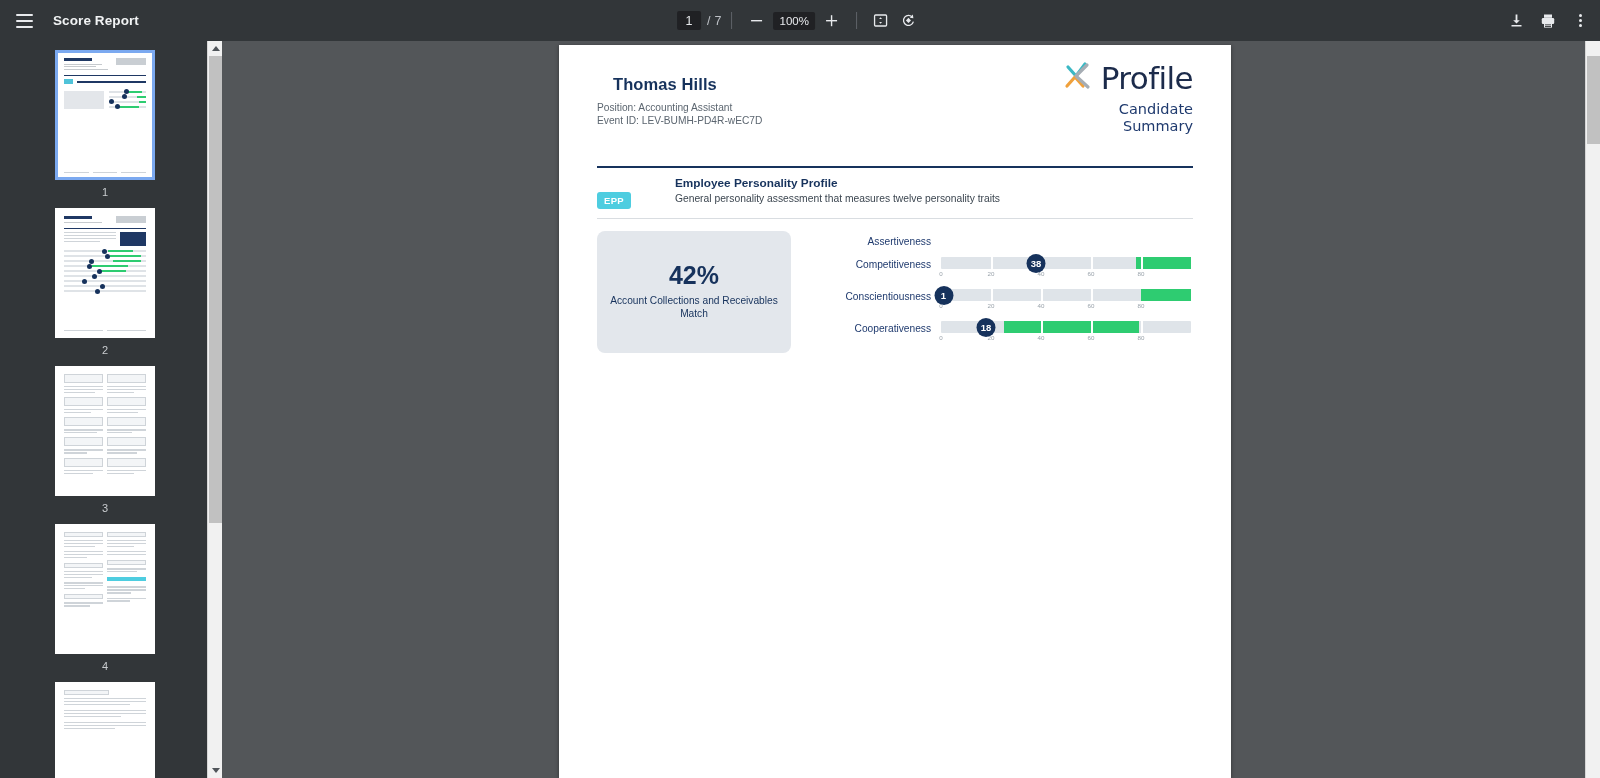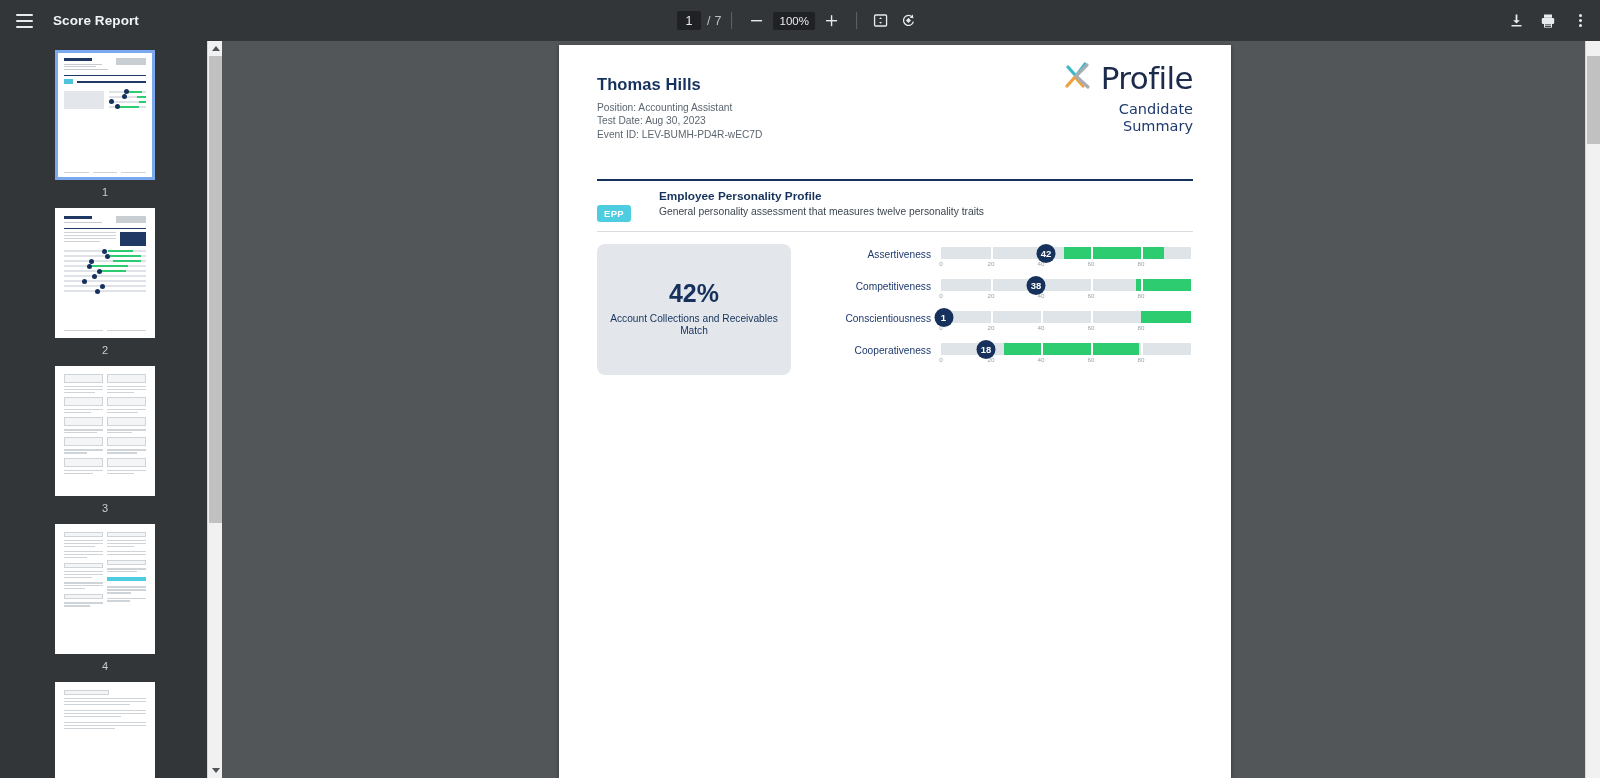--- a/index.html
+++ b/index.html
@@ -166,21 +166,21 @@
   }
   #main-thumb {
     position: absolute; top: 15px; left: 1px; width: 13px; height: 88px;
     background: #c1c1c1; cursor: pointer;
   }
 
   
   .report { padding: 30px 38px 0 38px; position: relative; }
   .cand-name {
     font-size: 16.5px; font-weight: bold; color: #16325c;
-    margin: 0 0 7px 0; letter-spacing: .1px;
+    margin: 0 0 7px 16px; letter-spacing: .1px;
   }
   .cand-meta { font-size: 10.2px; color: #5c6670; line-height: 13.3px; }
 
   .brand { position: absolute; right: 38px; top: 14px; text-align: right; }
   .brand-top { display: flex; align-items: center; justify-content: flex-end; }
   .brand-word {
     font-size: 31px; color: #1c2b4b; letter-spacing: -.6px; line-height: 1;
     font-family: "DejaVu Sans", sans-serif; font-weight: 400;
   }
   .brand-sub {
@@ -188,21 +188,21 @@
     font-family: "DejaVu Sans", sans-serif;
   }
 
   .sec-rule { border-top: 2px solid #16325c; margin: 38px 0 0 0; }
   .sec-head { display: flex; align-items: flex-start; padding-top: 8px; }
   .sec-badge {
     background: #4ecde0; color: #ffffff; font-size: 9.5px; font-weight: bold;
     padding: 3px 7px; border-radius: 3px; letter-spacing: .3px;
     margin-top: 16px;
   }
-  .sec-text { margin-left: 28px; }
+  .sec-text { margin-left: 44px; }
   .sec-title { font-size: 11.8px; font-weight: bold; color: #16325c; }
   .sec-desc { font-size: 10.3px; color: #3c4650; margin-top: 3px; }
   .sec-rule2 { border-top: 1px solid #d9dde1; margin-top: 9px; }
 
   .epp-body { display: flex; margin-top: 12px; }
 
   .match-card {
     width: 194px; min-height: 74px;
     background: #e3e7ec; border-radius: 8px;
     display: flex; flex-direction: column; align-items: center; justify-content: center;
@@ -545,21 +545,20 @@
       </div>
   </div>
 </div>
 
 <div id="viewer">
   <div id="page">
     <div class="report">
 
       <div class="cand-name">Thomas Hills</div>
       <div class="cand-meta">Position: Accounting Assistant</div>
-      <div class="cand-meta">Test Date: Aug 30, 2023</div>
       <div class="cand-meta">Event ID: LEV-BUMH-PD4R-wEC7D</div>
 
       <div class="brand">
         <div class="brand-top">
           <span style="display:inline-block;margin-right:2px;">
             <svg width="36" height="34" viewBox="0 0 36 34">
               <path d="M5 8 L13 17 L22 5" fill="none" stroke="#3bb8c4" stroke-width="3.2" stroke-linecap="round" stroke-linejoin="round"></path>
               <path d="M4 27 L12 18 L20 27" fill="none" stroke="#f0a13c" stroke-width="3.2" stroke-linecap="round" stroke-linejoin="round"></path>
               <path d="M24 6 L13 17 L25 28" fill="none" stroke="#a6adb4" stroke-width="3.2" stroke-linecap="round" stroke-linejoin="round"></path>
             </svg>
@@ -582,39 +581,20 @@
 
       <div class="epp-body">
         <div class="match-card">
           <div class="match-pct">42%</div>
           <div class="match-label">Account Collections and Receivables Match</div>
         </div>
 
         <div class="chart" id="trait-chart">
             <div class="trait-row">
               <div class="trait-label">Assertiveness</div>
-              <div class="track-wrap">
-                <div class="track">
-                  <div class="tick-div" style="left: 20%;"></div>
-                  <div class="tick-div" style="left: 40%;"></div>
-                  <div class="tick-div" style="left: 60%;"></div>
-                  <div class="tick-div" style="left: 80%;"></div>
-                  <div class="band" style="left: 49%; width: 40%; background: rgb(46, 204, 113);"></div>
-                  <div class="tick-div" style="left: 60%;"></div>
-                  <div class="tick-div" style="left: 80%;"></div>
-                </div>
-                <div class="axis">
-                  <span style="left: 0%;">0</span>
-                  <span style="left: 20%;">20</span>
-                  <span style="left: 40%;">40</span>
-                  <span style="left: 60%;">60</span>
-                  <span style="left: 80%;">80</span>
-                </div>
-                <div class="badge" style="left: 42%; background: rgb(22, 50, 92);">42</div>
-              </div>
             </div>
             <div class="trait-row">
               <div class="trait-label">Competitiveness</div>
               <div class="track-wrap">
                 <div class="track">
                   <div class="tick-div" style="left: 20%;"></div>
                   <div class="tick-div" style="left: 40%;"></div>
                   <div class="tick-div" style="left: 60%;"></div>
                   <div class="tick-div" style="left: 80%;"></div>
                   <div class="band" style="left: 78%; width: 22%; background: rgb(46, 204, 113);"></div>

